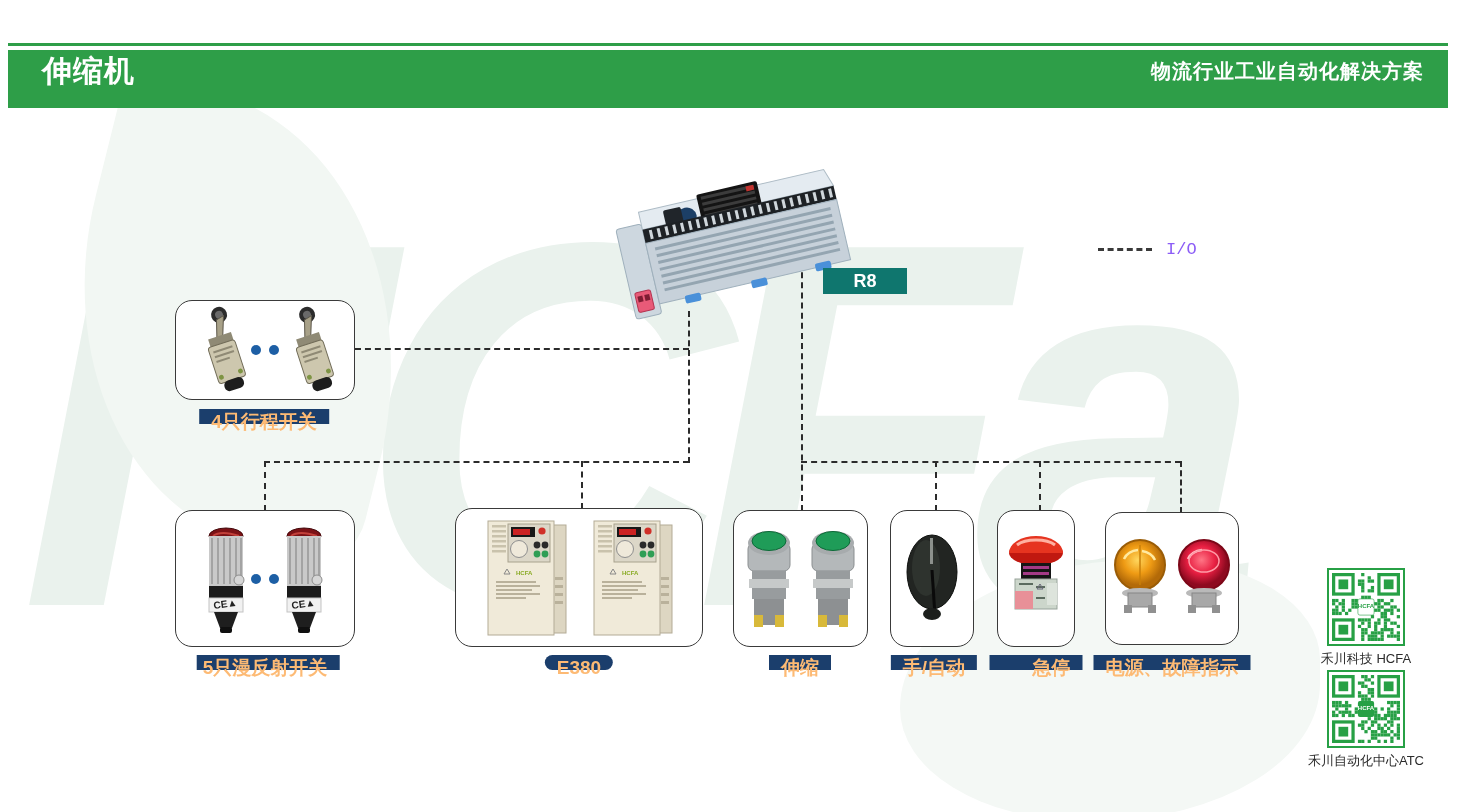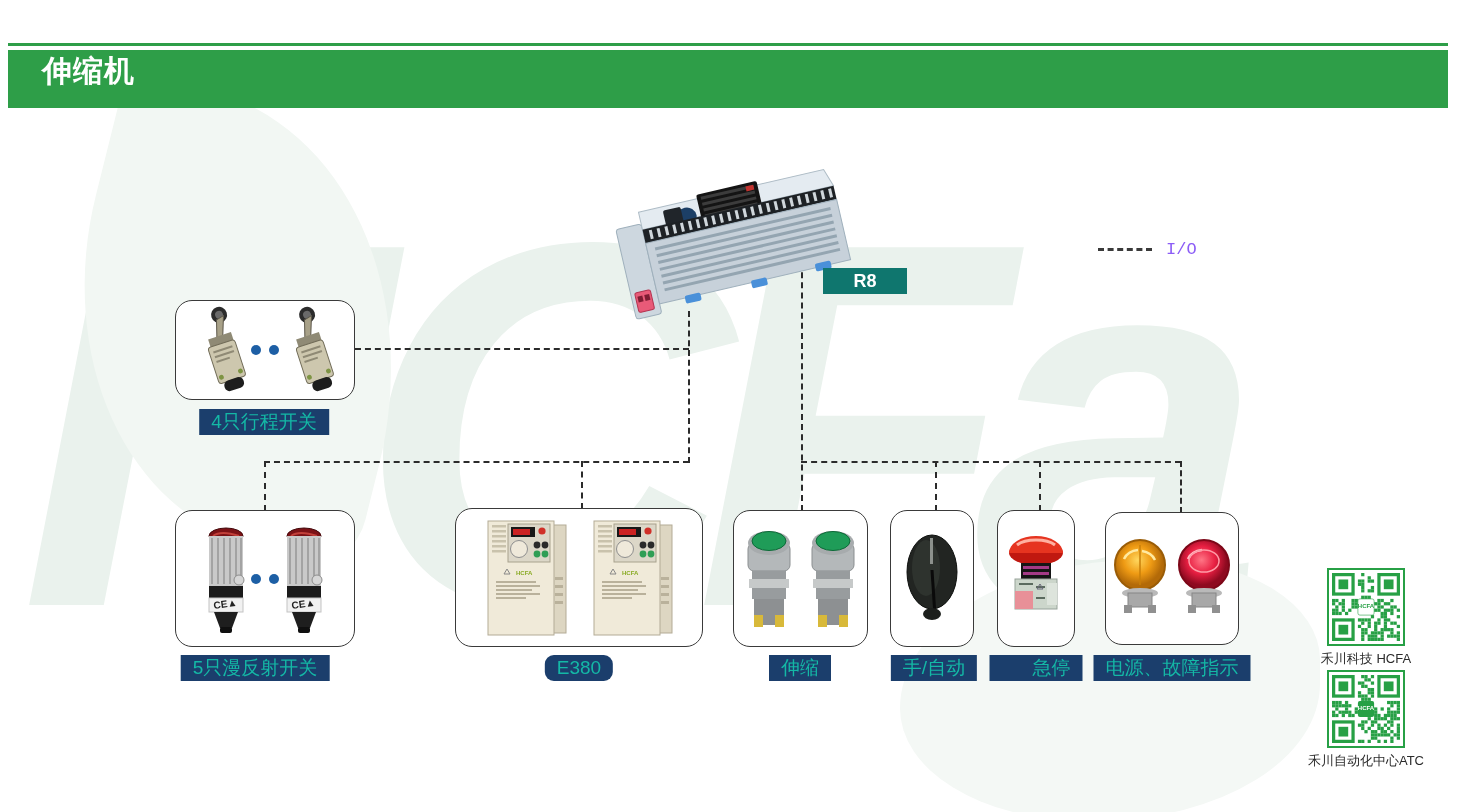--- a/index.html
+++ b/index.html
@@ -31,22 +31,22 @@
   .dash-h { position:absolute; border-top:2.4px dashed #2b2b2b; z-index:1; }
   .dash-v { position:absolute; border-left:2.4px dashed #2b2b2b; z-index:1; }
 
   
   .box { position:absolute; background:#fff; border:1.7px solid #3a3a3a; border-radius:17px;
     display:flex; align-items:center; justify-content:center; z-index:2; }
   .dots { display:flex; gap:8px; align-items:center; margin:0 2px; }
   .dot { width:10px; height:10px; border-radius:50%; background:#1d5fa5; }
 
   
-  .tag { position:absolute; transform:translateX(-50%); background:#1b3e6c; color:#14b8a6;
-    font-size:19px; font-weight:normal; height:26px; line-height:26px; padding:0 12px;
+  .tag { position:absolute; transform:translateX(-50%); background:#1b3e6c; color:#fdba74;
+    font-size:19px; font-weight:bold; height:15px; line-height:26px; padding:0 12px;
     white-space:nowrap; z-index:3; }
 
   
   #plc-tag { position:absolute; left:823px; top:268px; width:84px; height:26px; background:#0f766e;
     color:#fff; font-size:18px; font-weight:bold; text-align:center; line-height:26px; z-index:3; }
 
   
   .qr-wrap { position:absolute; width:150px; text-align:center; z-index:2; }
   .qr-frame { width:78px; height:78px; margin:0 auto; border:2px solid #27a045; background:#fff; padding:3px; }
   .qr-caption { margin-top:4px; font-size:13px; color:#2b2b2b; white-space:nowrap; }
@@ -58,20 +58,21 @@
 
 <div id="stage">
 
   <div id="watermark-text">HCFa</div>
   <div id="leaf-1" class="leaf-blob"></div>
   <div id="leaf-2" class="leaf-blob"></div>
 
   <div id="header-thinline"></div>
   <div id="header-bar">
     <span id="page-title">伸缩机</span>
+    <span id="page-subtitle">物流行业工业自动化解决方案</span>
   </div>
 
   <div id="legend">
     <span id="legend-dash"></span>
     <span id="legend-label">I/O</span>
   </div>
 
   <div class="dash-h" style="left:355px;top:348px;width:334px;"></div>
   <div class="dash-v" style="left:688px;top:311px;height:152px;"></div>
   <div class="dash-h" style="left:264px;top:461px;width:425px;"></div>
@@ -227,21 +228,21 @@
           <line x1="38" y1="14" x2="38" y2="60"></line>
       </g>
       <circle cx="36" cy="56" r="5" fill="#d6d6d6" stroke="#8d8d8d"></circle>
       <rect x="6" y="62" width="34" height="12" fill="#1b1b1b"></rect>
       <rect x="6" y="74" width="34" height="14" fill="#f1f1f1" stroke="#c3c3c3"></rect>
       <text x="11" y="85" font-size="10" font-weight="bold" fill="#222" transform="rotate(-8 11 85)">CE▲</text>
       <polygon points="11,88 35,88 29,104 17,104" fill="#1e1e1e"></polygon>
       <rect x="17" y="103" width="12" height="6" rx="2" fill="#0f0f0f"></rect>
     </svg>
   </div>
-  <div class="tag" style="left:255px;top:655px;">5只漫反射开关</div>
+  <div class="tag" style="left:268px;top:655px;padding-left:6px;">5只漫反射开关</div>
 
   <div class="box" style="left:455px;top:508px;width:248px;height:139px;gap:18px;">
     <svg width="88" height="122" viewBox="0 0 88 122">
       <rect x="70" y="8" width="14" height="108" fill="#ddd6c2" stroke="#b3ab96"></rect>
       <g fill="#b9b19b">
           <rect x="73" y="60" width="8" height="3"></rect>
           <rect x="73" y="68" width="8" height="3"></rect>
           <rect x="73" y="76" width="8" height="3"></rect>
           <rect x="73" y="84" width="8" height="3"></rect>
         </g>

